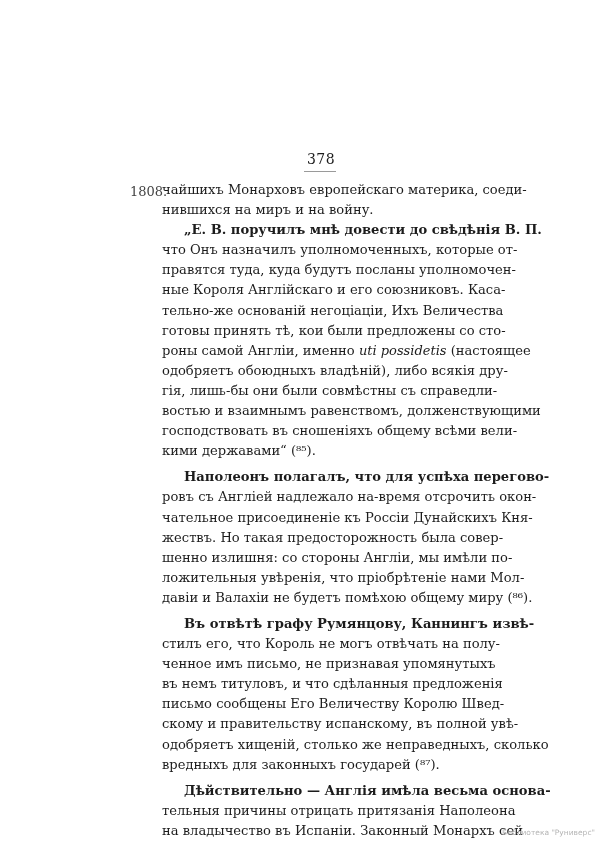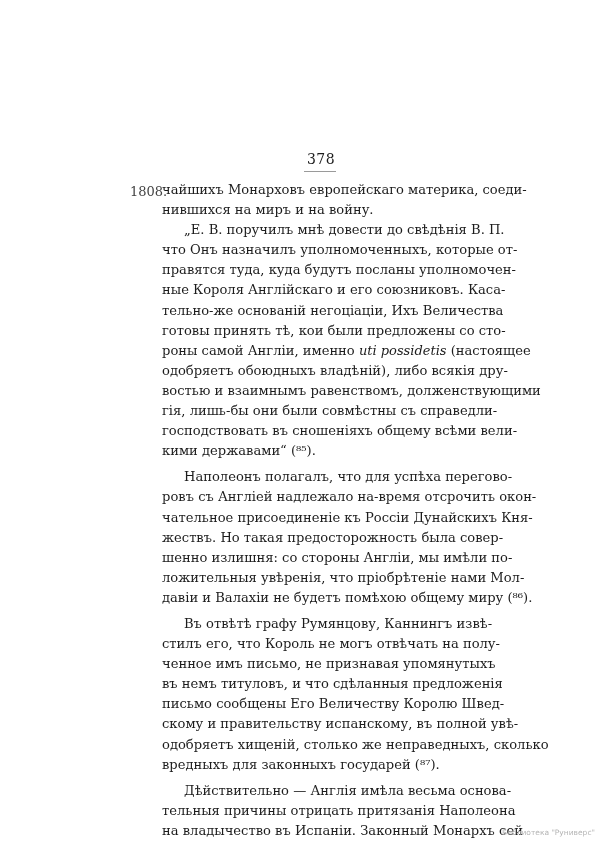--- a/index.html
+++ b/index.html
@@ -19,21 +19,21 @@
   }
   .text-block {
     position: absolute; top: 180px; left: 162px; width: 318px;
     font-size: 13.1px; line-height: 20.1px;
   }
   .line {
     display: block; white-space: nowrap; text-align: justify; text-align-last: justify;
     height: 20.1px; overflow: visible;
   }
   .line.last { text-align-last: left; }
-  .line.indent { padding-left: 22px; }
+  .line.indent { padding-left: 22px; font-weight: bold; }
   .para-gap { height: 6px; }
   .footer {
     position: absolute; top: 828px; left: 502px; font-size: 7.5px; color: #b5b5b5;
     font-family: "DejaVu Sans", "Liberation Sans", sans-serif;
   }
 </style>
 </head>
 <body>
 
 <div class="page-number">378</div>
@@ -47,22 +47,22 @@
     </div>
     <div>
       <span class="line indent">„Е. В. поручилъ мнѣ довести до свѣдѣнія В. П.</span>
       <span class="line">что Онъ назначилъ уполномоченныхъ, которые от-</span>
       <span class="line">правятся туда, куда будутъ посланы уполномочен-</span>
       <span class="line">ные Короля Англійскаго и его союзниковъ. Каса-</span>
       <span class="line">тельно-же основаній негоціаціи, Ихъ Величества</span>
       <span class="line">готовы принять тѣ, кои были предложены со сто-</span>
       <span class="line">роны самой Англіи, именно <i style="font-size: 13px;">uti possidetis</i> (настоящее</span>
       <span class="line">одобряетъ обоюдныхъ владѣній), либо всякія дру-</span>
+      <span class="line">гія, лишь-бы они были совмѣстны съ справедли-</span>
       <span class="line">востью и взаимнымъ равенствомъ, долженствующими</span>
-      <span class="line">гія, лишь-бы они были совмѣстны съ справедли-</span>
       <span class="line">господствовать въ сношеніяхъ общему всѣми вели-</span>
       <span class="line last">кими державами“ (⁸⁵).</span>
     </div>
     <div class="para-gap"></div>
     <div>
       <span class="line indent">Наполеонъ полагалъ, что для успѣха перегово-</span>
       <span class="line">ровъ съ Англіей надлежало на-время отсрочить окон-</span>
       <span class="line">чательное присоединеніе къ Россіи Дунайскихъ Кня-</span>
       <span class="line">жествъ. Но такая предосторожность была совер-</span>
       <span class="line">шенно излишня: со стороны Англіи, мы имѣли по-</span>

